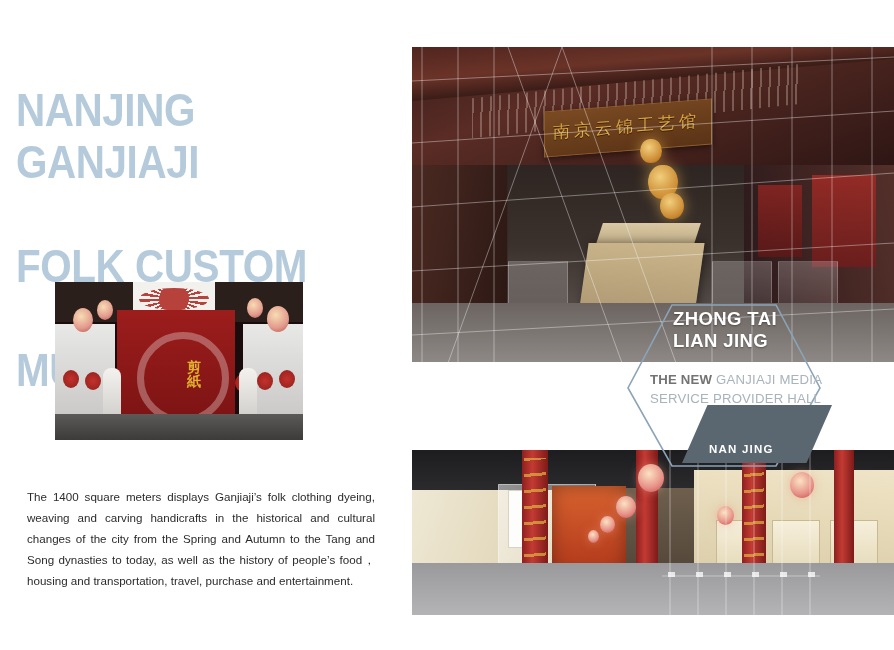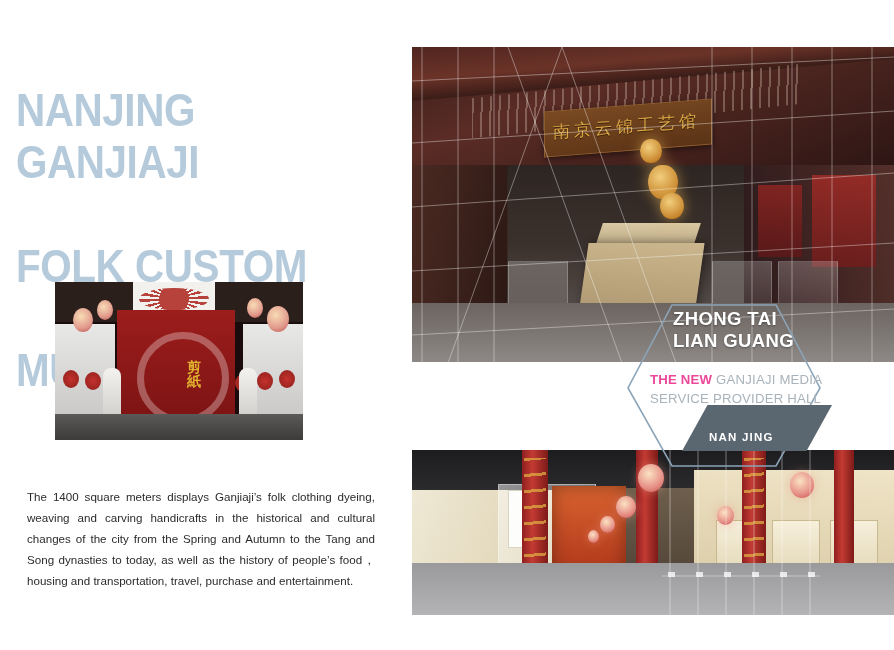--- a/index.html
+++ b/index.html
@@ -113,27 +113,27 @@
   .hex-sub {
     position: absolute;
     left: 26px;
     top: 70px;
     width: 178px;
     font-size: 13.2px;
     line-height: 19px;
     letter-spacing: 0.2px;
     color: #a9b3bb;
   }
-  .hex-sub b { color: #ec4899; font-weight: 700; }
+  .hex-sub b { color: #737373; font-weight: 700; }
   .nanjing-tag {
     position: absolute;
     left: 58px;
     top: 105px;
     width: 150px;
-    height: 46px;
+    height: 58px;
     background: #5a6670;
     clip-path: polygon(17% 0%, 100% 0%, 83% 100%, 0% 100%);
     color: #ffffff;
   }
   .nanjing-tag span {
     position: absolute;
     left: 27px;
     bottom: 8px;
     font-size: 11.5px;
     font-weight: 700;
@@ -363,21 +363,21 @@
 
 <div class="hex-wrap">
 
   <div class="hex-white-band"></div>
 
   <svg class="hex-outline" viewBox="0 0 200 172">
     <polygon points="48,5 152,5 196,88 152,166 48,166 4,88" fill="none" stroke="#8ba4b8" stroke-width="1.6"></polygon>
   </svg>
 
   <div class="hex-title">ZHONG TAI
-LIAN GUANG</div>
+LIAN JING</div>
 
   <div class="hex-sub">
     <b>THE NEW</b><span> GANJIAJI MEDIA SERVICE PROVIDER HALL</span>
   </div>
 
   <div class="nanjing-tag">
     <span>NAN JING</span>
   </div>
 </div>
 

